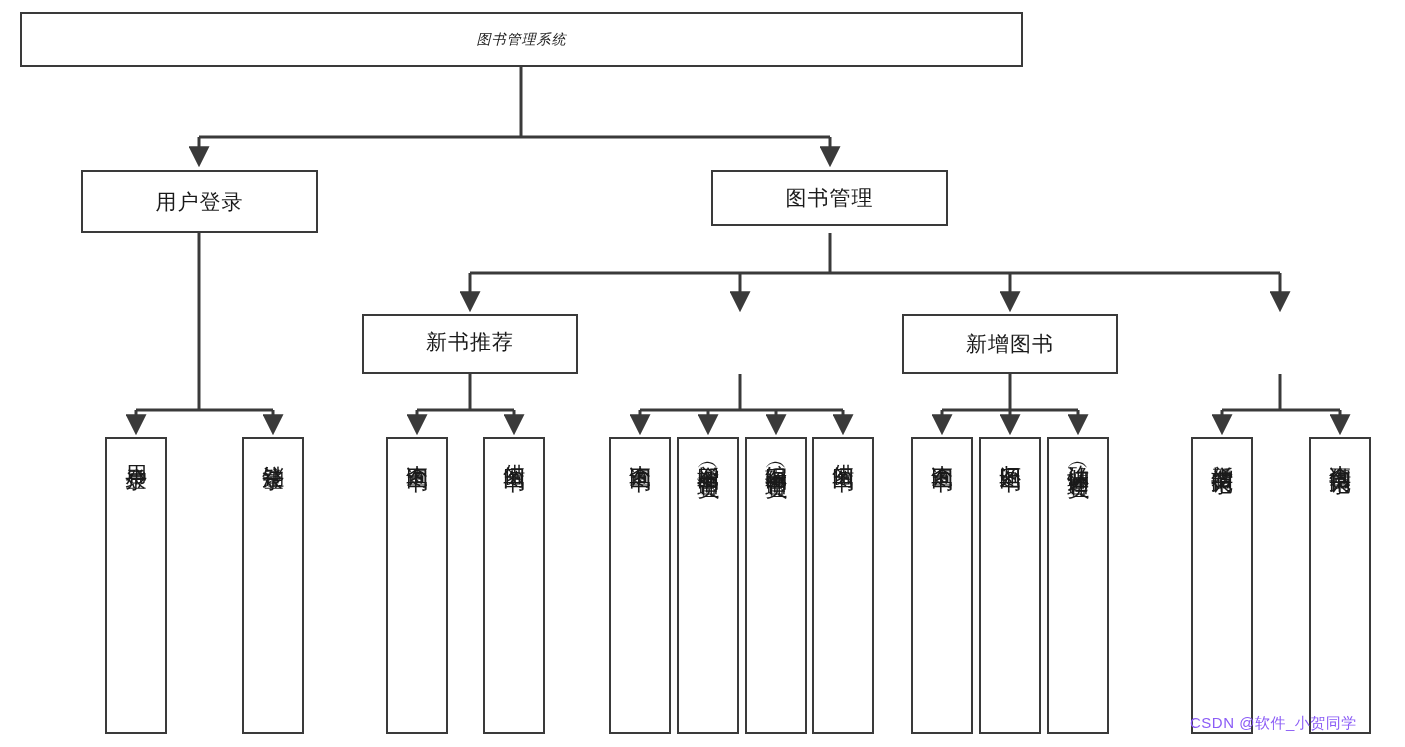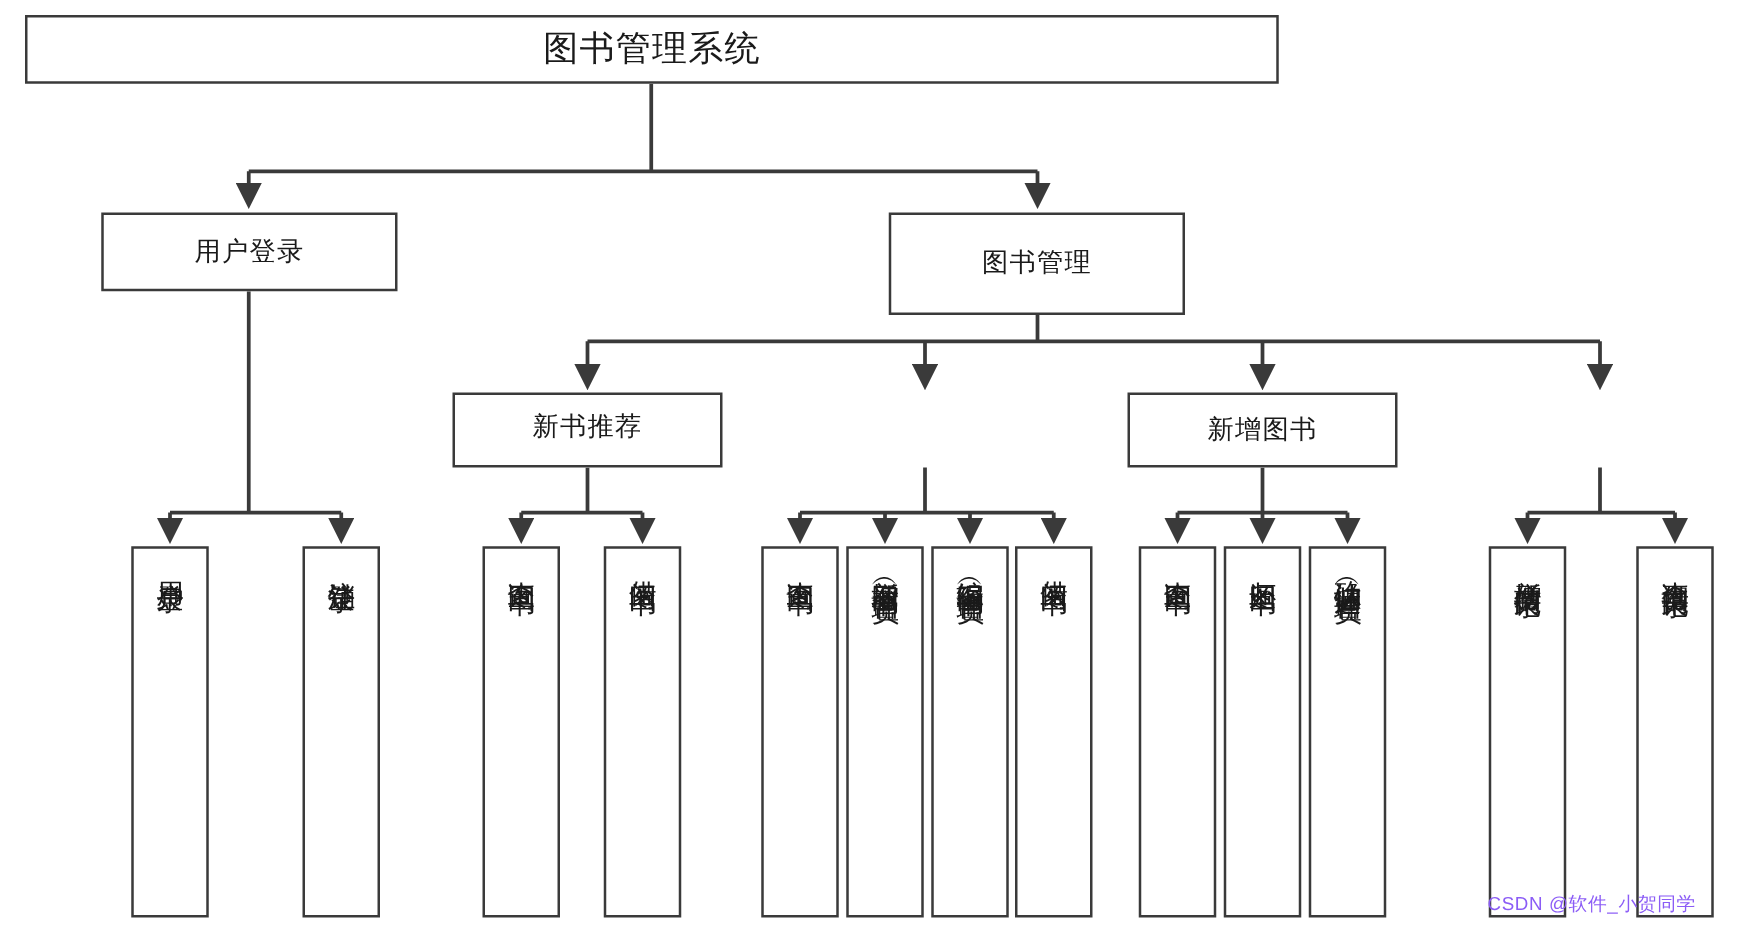--- a/index.html
+++ b/index.html
@@ -39,22 +39,23 @@
     display: block;
     text-align: center;
     white-space: pre;
   }
   .node.horiz .label {
     font-size: 21px;
     letter-spacing: 1px;
     line-height: 1.1;
   }
   .node.root .label {
-    font-size: 28px;
+    font-size: 14px;
     letter-spacing: 1px;
+    font-style: italic;
   }
   .node.vert {
     align-items: flex-start;
     justify-content: center;
     padding-top: 8px;
   }
   .node.vert .label {
     writing-mode: vertical-rl;
     text-orientation: upright;
     font-size: 22px;
@@ -125,21 +126,21 @@
   </svg>
 
   <div class="node root horiz" style="left:20px; top:12px; width:1003px; height:55px;">
     <span class="label">图书管理系统</span>
   </div>
 
   <div class="node horiz" style="left:81px; top:170px; width:237px; height:63px;">
     <span class="label">用户登录</span>
   </div>
 
-  <div class="node horiz" style="left:711px; top:170px; width:237px; height:82px;">
+  <div class="node horiz" style="left:711px; top:170px; width:237px; height:56px;">
     <span class="label">图书管理</span>
   </div>
 
   <div class="node horiz" style="left:362px; top:314px; width:216px; height:60px;font-family:Liberation Mono, monospace;">
     <span class="label">新书推荐</span>
   </div>
 
 
   <div class="node horiz" style="left:902px; top:314px; width:216px; height:60px;">
     <span class="label">新增图书</span>

